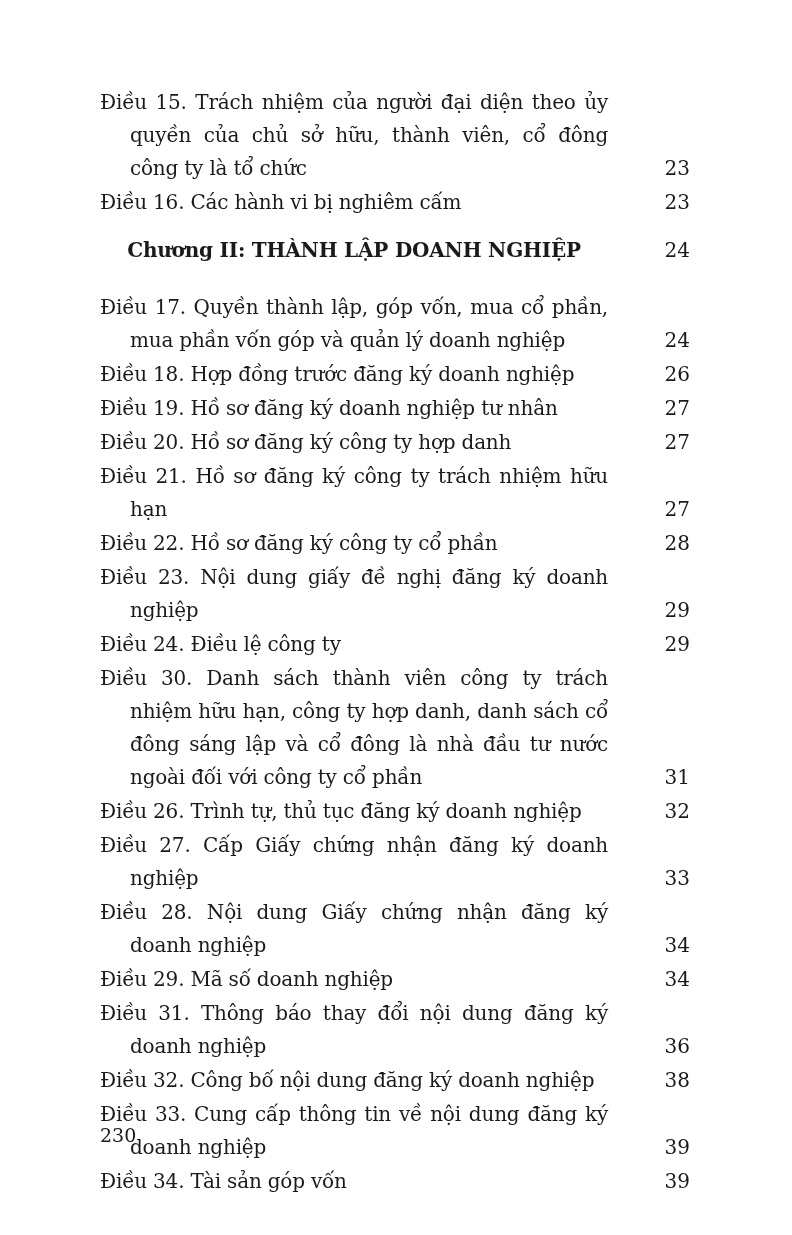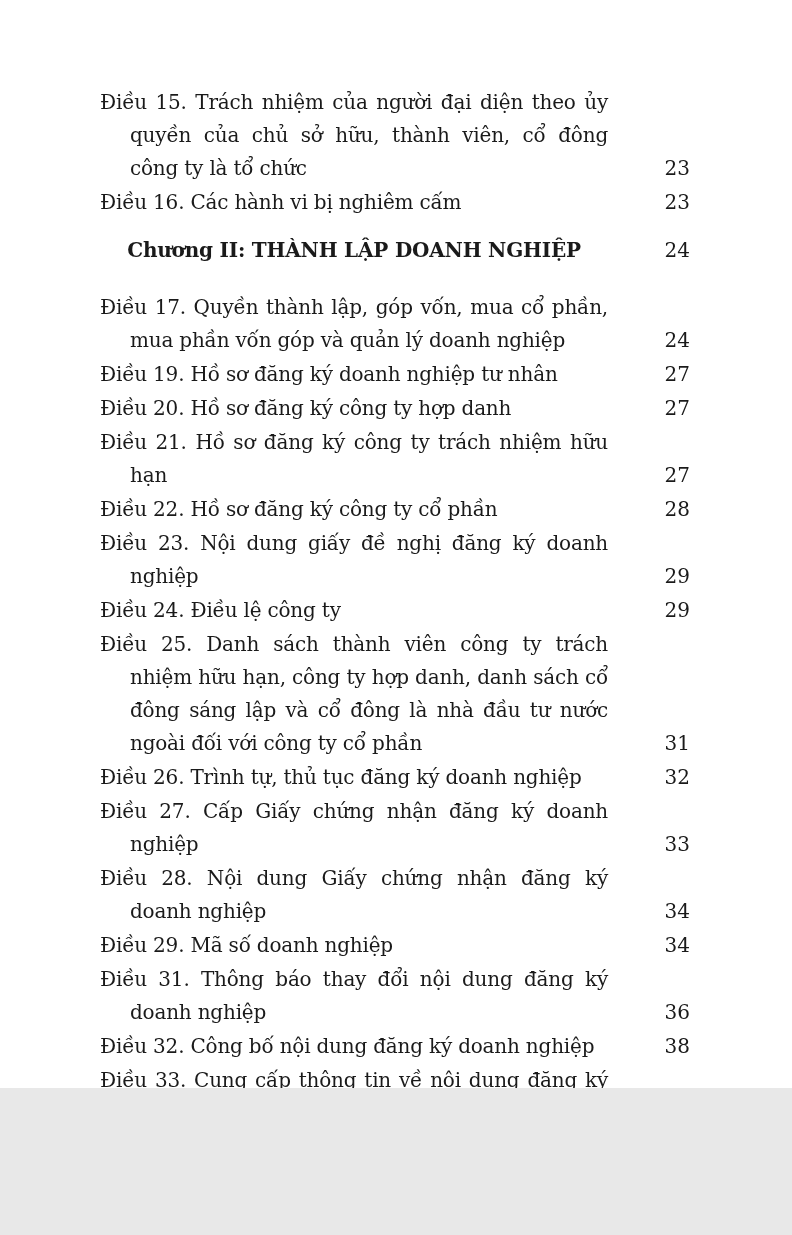--- a/index.html
+++ b/index.html
@@ -3,21 +3,21 @@
 <meta charset="utf-8">
 <style>
   html, body {
     margin: 0;
     padding: 0;
     background: #e8e8e8;
   }
   .page {
     position: relative;
     width: 792px;
-    height: 1088px;
+    height: 1235px;
     margin: 0 auto;
     background: #ffffff;
     font-family: "DejaVu Serif", "Liberation Serif", serif;
     color: #1a1a1a;
     overflow: hidden;
   }
   .toc {
     position: absolute;
     left: 100px;
     top: 86px;
@@ -79,20 +79,24 @@
   </div>
       <div class="toc-row chapter">
     <div class="toc-text">Chương II: THÀNH LẬP DOANH NGHIỆP</div>
     <div class="toc-page">24</div>
   </div>
       <div class="toc-row entry">
     <div class="toc-text">Điều 17. Quyền thành lập, góp vốn, mua cổ phần, mua phần vốn góp và quản lý doanh nghiệp</div>
     <div class="toc-page">24</div>
   </div>
       <div class="toc-row entry">
+    <div class="toc-text">Điều 18. Hợp đồng trước đăng ký doanh nghiệp</div>
+    <div class="toc-page">26</div>
+  </div>
+      <div class="toc-row entry">
     <div class="toc-text">Điều 19. Hồ sơ đăng ký doanh nghiệp tư nhân</div>
     <div class="toc-page">27</div>
   </div>
       <div class="toc-row entry">
     <div class="toc-text">Điều 20. Hồ sơ đăng ký công ty hợp danh</div>
     <div class="toc-page">27</div>
   </div>
       <div class="toc-row entry">
     <div class="toc-text">Điều 21. Hồ sơ đăng ký công ty trách nhiệm hữu hạn</div>
     <div class="toc-page">27</div>
@@ -103,21 +107,21 @@
   </div>
       <div class="toc-row entry">
     <div class="toc-text">Điều 23. Nội dung giấy đề nghị đăng ký doanh nghiệp</div>
     <div class="toc-page">29</div>
   </div>
       <div class="toc-row entry">
     <div class="toc-text">Điều 24. Điều lệ công ty</div>
     <div class="toc-page">29</div>
   </div>
       <div class="toc-row entry">
-    <div class="toc-text">Điều 25. Danh sách thành viên công ty trách nhiệm hữu hạn, công ty hợp danh, danh sách cổ đông sáng lập và cổ đông là nhà đầu tư nước ngoài đối với công ty cổ phần</div>
+    <div class="toc-text">Điều 30. Danh sách thành viên công ty trách nhiệm hữu hạn, công ty hợp danh, danh sách cổ đông sáng lập và cổ đông là nhà đầu tư nước ngoài đối với công ty cổ phần</div>
     <div class="toc-page">31</div>
   </div>
       <div class="toc-row entry">
     <div class="toc-text">Điều 26. Trình tự, thủ tục đăng ký doanh nghiệp</div>
     <div class="toc-page">32</div>
   </div>
       <div class="toc-row entry">
     <div class="toc-text">Điều 27. Cấp Giấy chứng nhận đăng ký doanh nghiệp</div>
     <div class="toc-page">33</div>
   </div>

